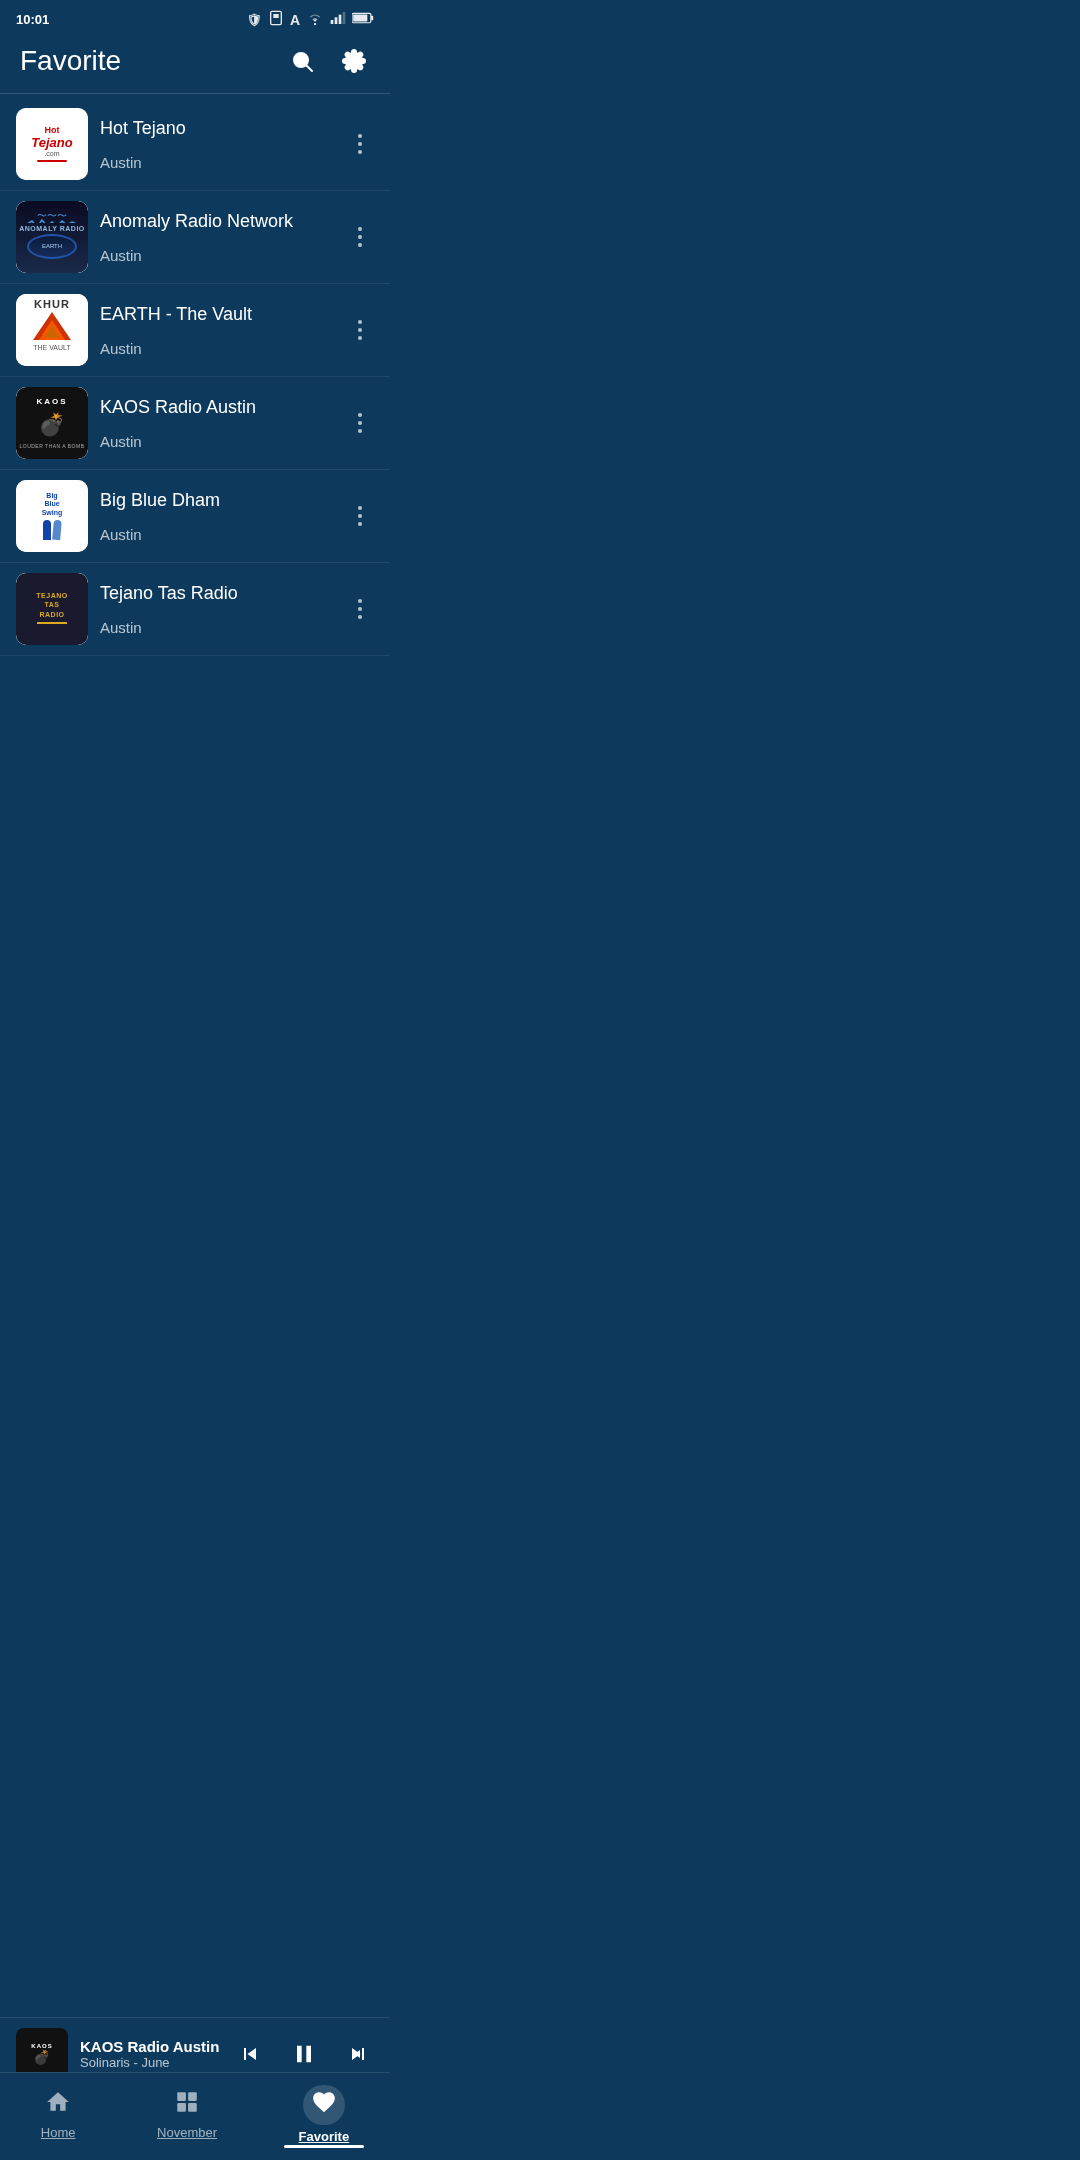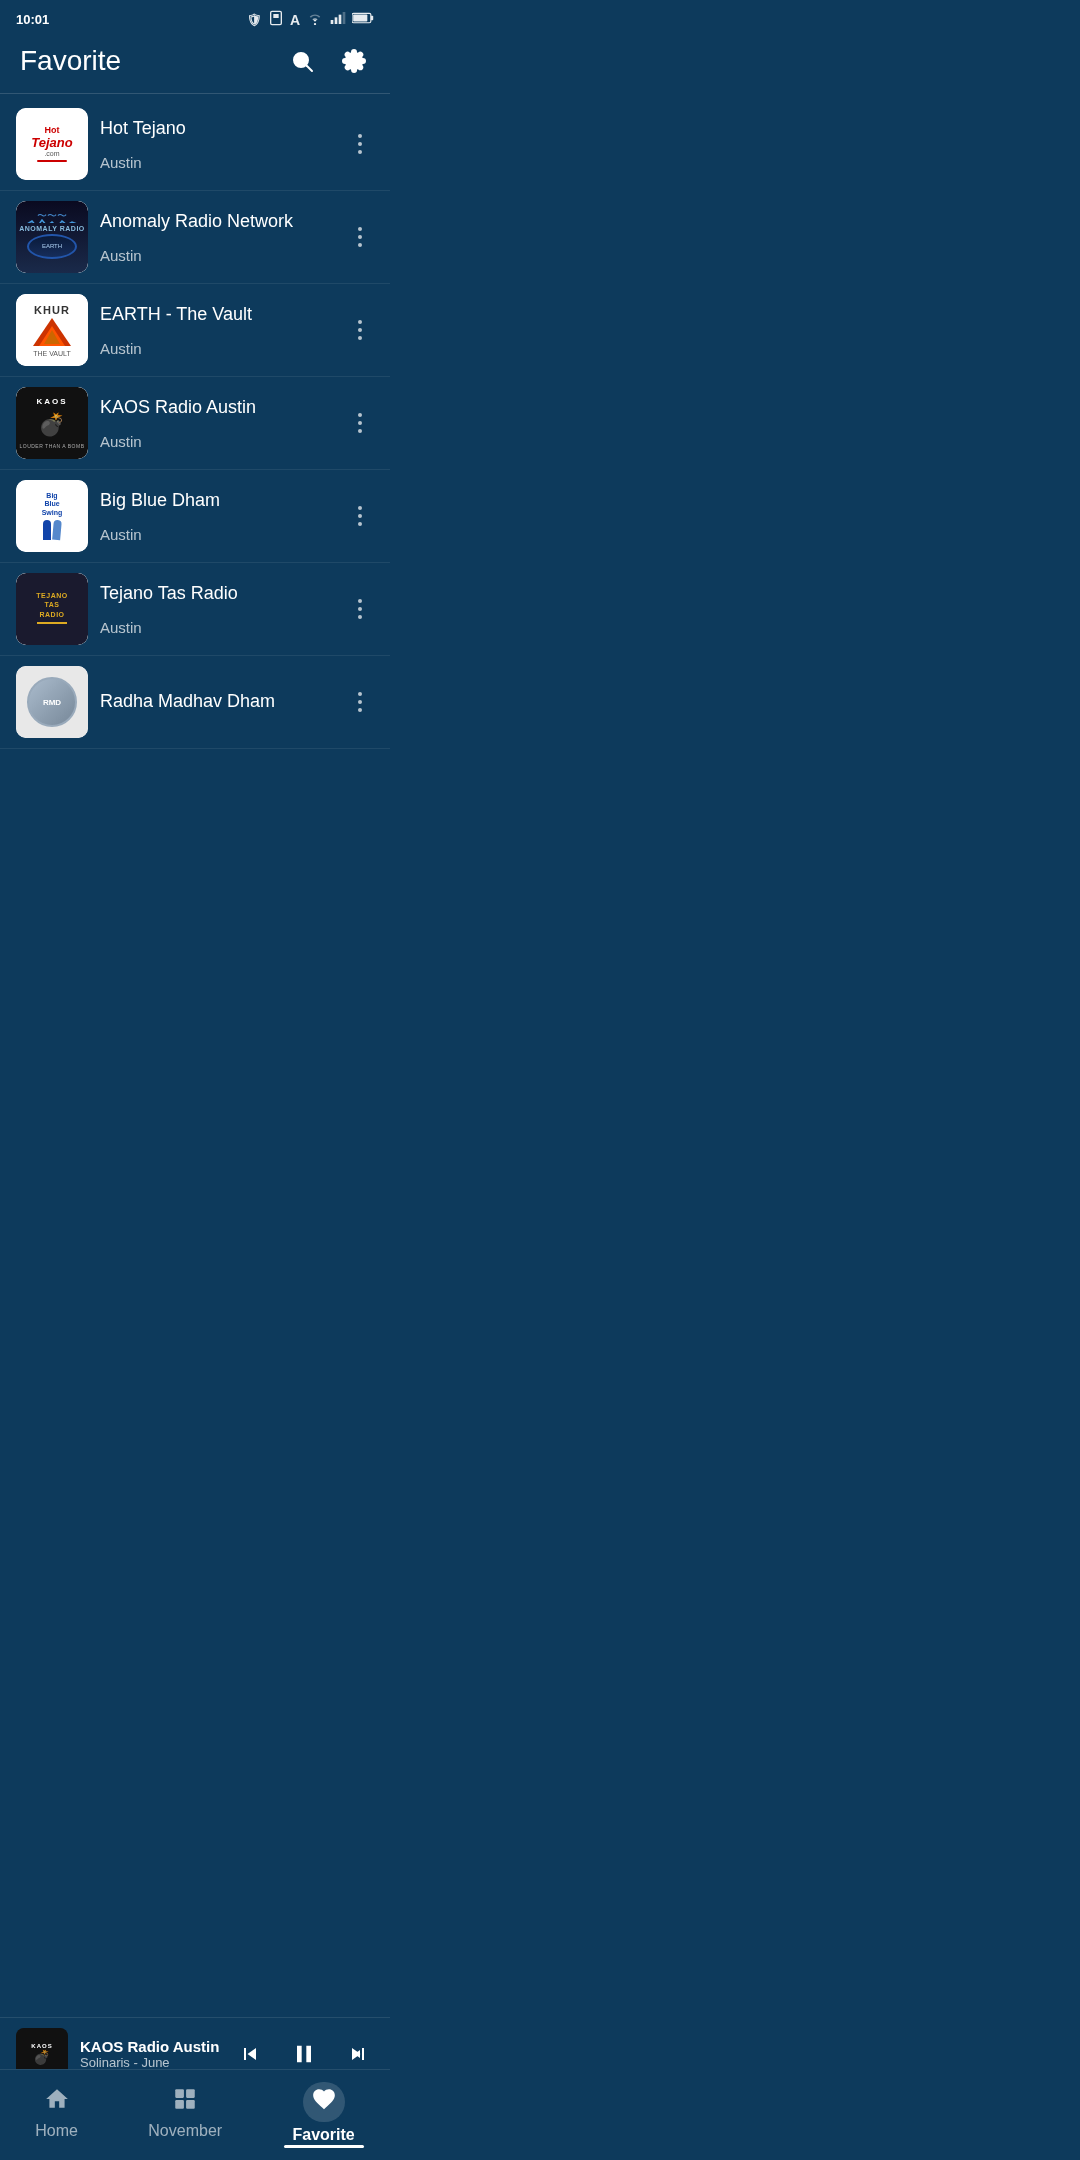--- a/index.html
+++ b/index.html
@@ -228,21 +228,22 @@
       border: none;
       color: rgba(255,255,255,0.7);
       text-decoration: none;
     }
 
     .nav-item.active {
       color: #ffffff;
     }
 
     .nav-item-label {
-      font-size: 16px;
+      font-size: 13px;
+      text-decoration: underline;
     }
 
     .nav-icon {
       font-size: 22px;
     }
 
     .nav-active-indicator {
       width: 80px;
       height: 3px;
       background: #ffffff;
@@ -428,21 +429,21 @@
         <div class="dot"></div>
         <div class="dot"></div>
         <div class="dot"></div>
       </div>
     </button>
   </li>
 
   <li class="station-item">
     <div class="station-thumbnail">
       <div class="khur-inner" style="border-radius:10px;">
-        <div style="display:flex;flex-direction:column;align-items:center;justify-content:center;width:100%;height:100%;background:white;border-radius:10px;padding:4px;">
+        <div style="display:flex;flex-direction:column;align-items:center;width:100%;height:100%;background:white;border-radius:10px;padding:4px;">
           <span style="font-size:11px;font-weight:900;color:#333;letter-spacing:1px;">KHUR</span>
           <div style="position:relative;width:38px;height:32px;display:flex;align-items:center;justify-content:center;">
             <div style="width:0;height:0;border-left:19px solid transparent;border-right:19px solid transparent;border-bottom:28px solid #cc3300;position:absolute;"></div>
             <div style="width:0;height:0;border-left:13px solid transparent;border-right:13px solid transparent;border-bottom:20px solid #ff5500;position:absolute;bottom:2px;"></div>
             <div style="width:0;height:0;border-left:8px solid transparent;border-right:8px solid transparent;border-bottom:14px solid #cc6600;position:absolute;bottom:4px;"></div>
           </div>
           <span style="font-size:7px;color:#555;margin-top:2px;">THE VAULT</span>
         </div>
       </div>
     </div>
@@ -518,39 +519,20 @@
     </div>
     <button class="station-menu-btn">
       <div class="dots-icon">
         <div class="dot"></div>
         <div class="dot"></div>
         <div class="dot"></div>
       </div>
     </button>
   </li>
 
-  <li class="station-item">
-    <div class="station-thumbnail">
-      <div style="width:100%;height:100%;background:#e8e8e8;border-radius:10px;display:flex;align-items:center;justify-content:center;">
-        <div style="width:50px;height:50px;border-radius:50%;background:linear-gradient(135deg,#aabbcc,#778899);display:flex;align-items:center;justify-content:center;border:2px solid #99aabb;">
-          <span style="font-size:8px;color:#fff;font-weight:700;text-align:center;">RMD</span>
-        </div>
-      </div>
-    </div>
-    <div class="station-info">
-      <div class="station-name">Radha Madhav Dham</div>
-    </div>
-    <button class="station-menu-btn">
-      <div class="dots-icon">
-        <div class="dot"></div>
-        <div class="dot"></div>
-        <div class="dot"></div>
-      </div>
-    </button>
-  </li>
 
 </ul>
 
 <div class="padding-bottom"></div>
 
 <div class="now-playing">
   <div class="now-playing-thumb">
     <div style="width:100%;height:100%;background:#111;border-radius:8px;display:flex;flex-direction:column;align-items:center;justify-content:center;">
       <div style="font-size:6px;color:#fff;font-weight:900;letter-spacing:1px;">KAOS</div>
       <div style="font-size:14px;color:#ffffff;opacity:0.7;">💣</div>

